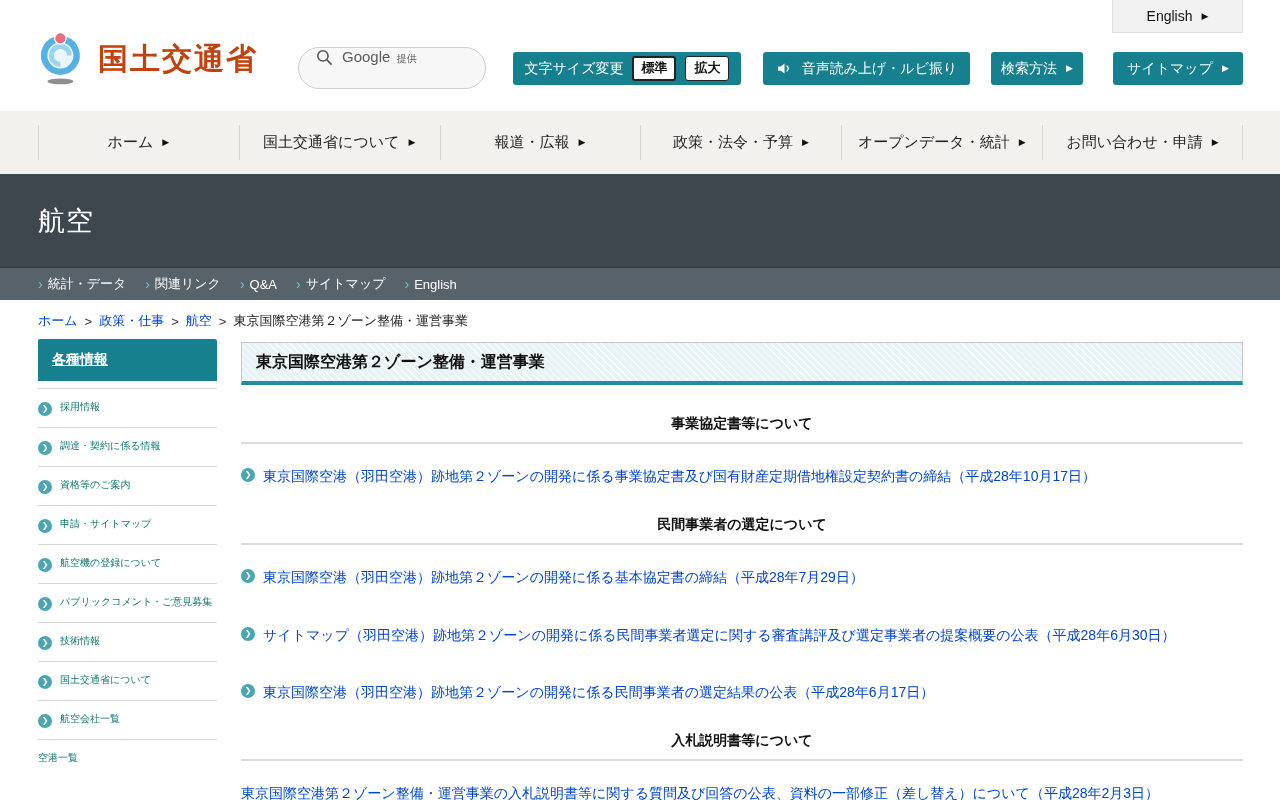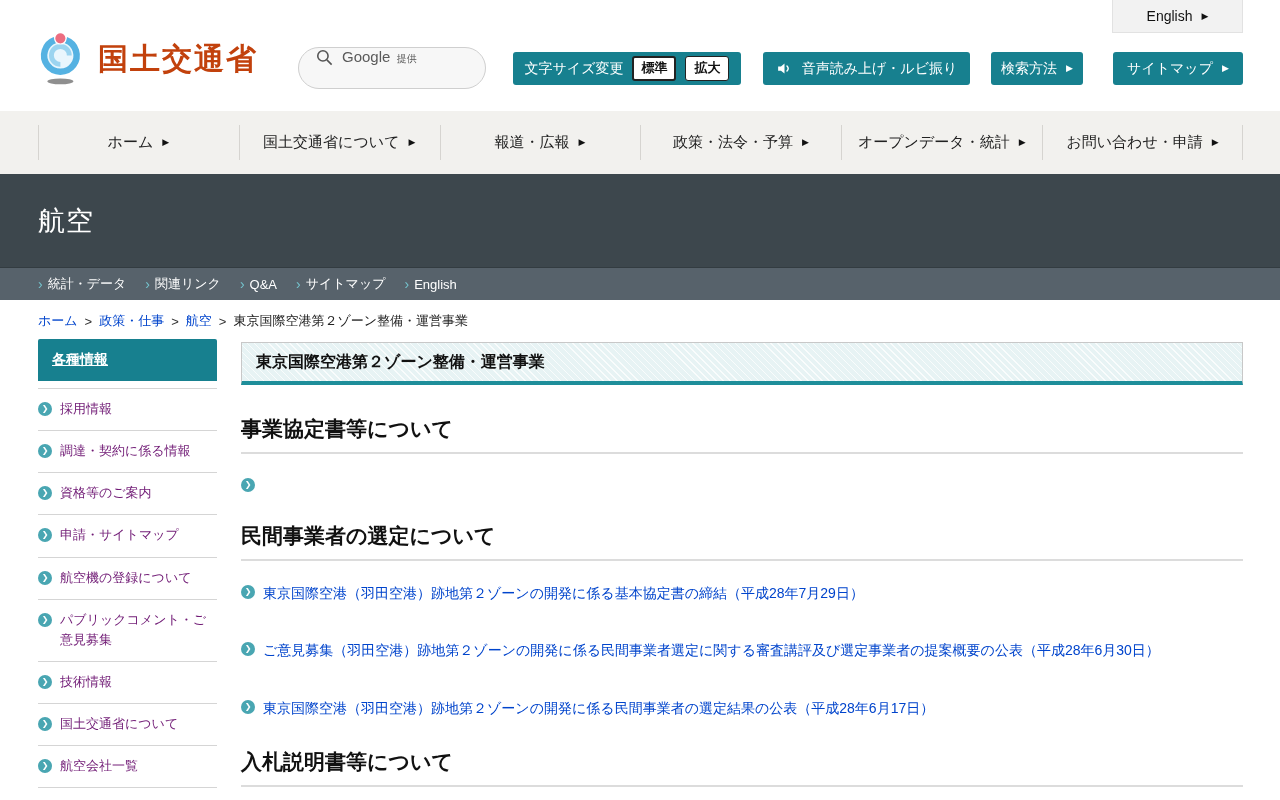--- a/index.html
+++ b/index.html
@@ -69,36 +69,36 @@
 
   
   .content { display:flex; padding:0 37px 0 38px; gap:24px; align-items:flex-start; }
   .sidebar { width:179px; flex-shrink:0; }
   .side-head {
     background:#17808f; color:#fff; font-weight:bold; font-size:14px; height:42px;
     display:flex; align-items:center; padding:0 14px; border-radius:2px 2px 0 0; margin-bottom:7px;text-decoration:underline;
   }
   .side-list { list-style:none; margin:0; padding:0; }
   .side-list li { border-top:1px solid #d5d5d5; padding:10px 2px 11px 0; display:flex; align-items:flex-start; }
-  .side-list a { color:#701a75; font-size:13px; line-height:1.55; }
+  .side-list a { color:#0f766e; font-size:10px; line-height:1.55; }
   .bullet {
     width:14px; height:14px; border-radius:50%; background:#49a6b2; color:#fff;
     font-size:8px; line-height:14px; text-align:center; flex-shrink:0;
     margin:3px 8px 0 0; display:inline-block;
   }
 
   .main { flex:1; min-width:0; }
   .page-title-box {
     margin-top:3px; margin-bottom:14px;
     border:1px solid #c8c8c8; border-bottom:4px solid #1e8e9a;
     background-color:#e7f3f4;
     background-image:repeating-linear-gradient(45deg, rgba(255,255,255,.75) 0, rgba(255,255,255,.75) 1px, transparent 1px, transparent 5px);
     padding:9px 14px 8px; font-size:16px; font-weight:bold; color:#111;
   }
-  .section h2 { font-size:21px; font-weight:bold; color:#111; margin:30px 0 0; }
+  .section h2 { font-size:14px; font-weight:bold; color:#111; margin:30px 0 0;text-align:center; }
   .rule { height:2px; background:#dcdcdc; margin-top:9px; }
   .link-row { display:flex; align-items:flex-start; margin-top:22px; }
   .link-row + .link-row { margin-top:37px; }
   .link-row .bullet { margin-top:2px; }
   .link-row a { color:#0044cc; font-size:14px; line-height:1.45; }
 </style>
 </head>
 <body>
 
 <div class="page">
@@ -273,32 +273,33 @@
     </aside>
 
     <main class="main">
       <div class="page-title-box">東京国際空港第２ゾーン整備・運営事業</div>
       <div id="sections">
           <div class="section">
             <h2>事業協定書等について</h2>
             <div class="rule"></div>
             <div class="link-row">
               <span class="bullet">❯</span>
+              <a>東京国際空港（羽田空港）跡地第２ゾーンの開発に係る事業協定書及び国有財産定期借地権設定契約書の締結（平成28年10月17日）</a>
             </div>
           </div>
           <div class="section">
             <h2>民間事業者の選定について</h2>
             <div class="rule"></div>
             <div class="link-row">
               <span class="bullet">❯</span>
               <a>東京国際空港（羽田空港）跡地第２ゾーンの開発に係る基本協定書の締結（平成28年7月29日）</a>
             </div>
             <div class="link-row">
               <span class="bullet">❯</span>
-              <a>ご意見募集（羽田空港）跡地第２ゾーンの開発に係る民間事業者選定に関する審査講評及び選定事業者の提案概要の公表（平成28年6月30日）</a>
+              <a>サイトマップ（羽田空港）跡地第２ゾーンの開発に係る民間事業者選定に関する審査講評及び選定事業者の提案概要の公表（平成28年6月30日）</a>
             </div>
             <div class="link-row">
               <span class="bullet">❯</span>
               <a>東京国際空港（羽田空港）跡地第２ゾーンの開発に係る民間事業者の選定結果の公表（平成28年6月17日）</a>
             </div>
           </div>
           <div class="section">
             <h2>入札説明書等について</h2>
             <div class="rule"></div>
             <div class="link-row">

